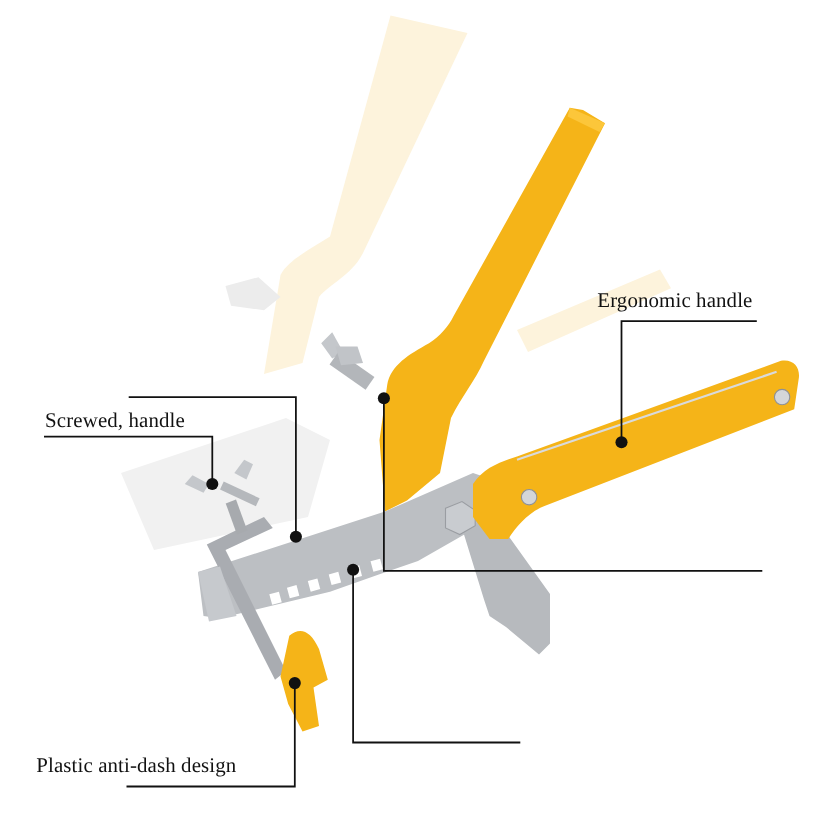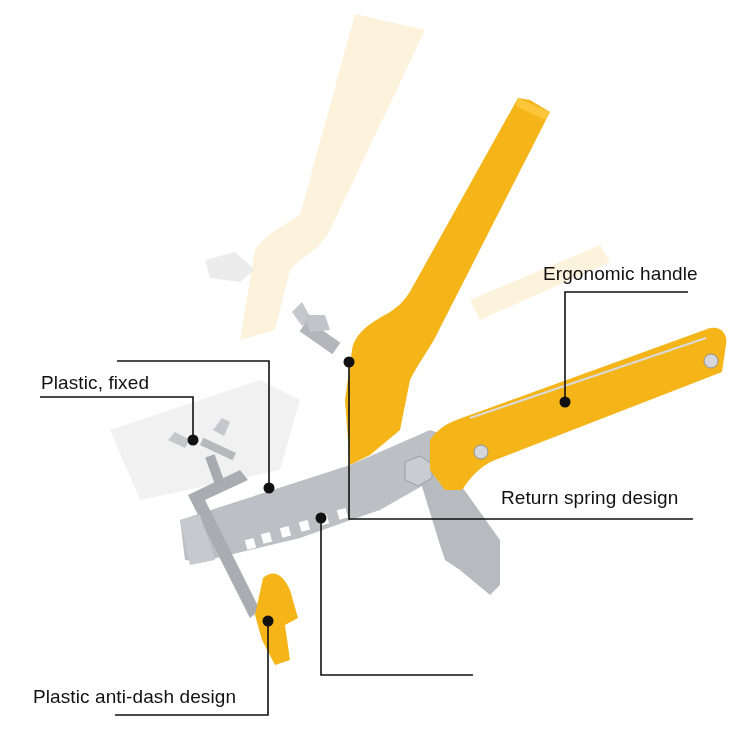--- a/index.html
+++ b/index.html
@@ -1,18 +1,18 @@
 <!DOCTYPE html>
 <html><head>
   <meta charset="utf-8">
   <style>
     html, body { margin: 0; padding: 0; background: #ffffff; }
     body { width: 750px; height: 750px; position: relative; overflow: hidden;
            font-family: "Liberation Sans", sans-serif; }
-    .stage { position: absolute; left: 0; top: 0; width: 708px; height: 750px; }
+    .stage { position: absolute; left: 0; top: 0; width: 708px; height: 750px; font-family: Liberation Serif, serif; }
     svg.art { position: absolute; left: 0; top: 0; }
     .label { position: absolute; font-size: 19px; color: #111111; white-space: nowrap;
              letter-spacing: 0.1px; line-height: 22px; }
   </style>
 </head>
 <body>
 
 <div class="stage">
 
   <svg class="art" width="750" height="750" viewBox="0 0 750 750">
@@ -77,17 +77,16 @@
       <circle cx="565" cy="402" r="5.5"></circle>
       <circle cx="269" cy="488" r="5.5"></circle>
       <circle cx="193" cy="440" r="5.5"></circle>
       <circle cx="349" cy="362" r="5.5"></circle>
       <circle cx="321" cy="518" r="5.5"></circle>
       <circle cx="268" cy="621" r="5.5"></circle>
     </g>
   </svg>
 
   <div class="label" style="left:543px; top:263px;">Ergonomic handle</div>
-  <div class="label" style="left:41px; top:372px;">Plastic, fixed</div>
-  <div class="label" style="left:501px; top:487px;">Return spring design</div>
+  <div class="label" style="left:41px; top:372px;">Screwed, handle</div>
   <div class="label" style="left:33px; top:686px;">Plastic anti-dash design</div>
 
 </div>
 
 </body></html>

